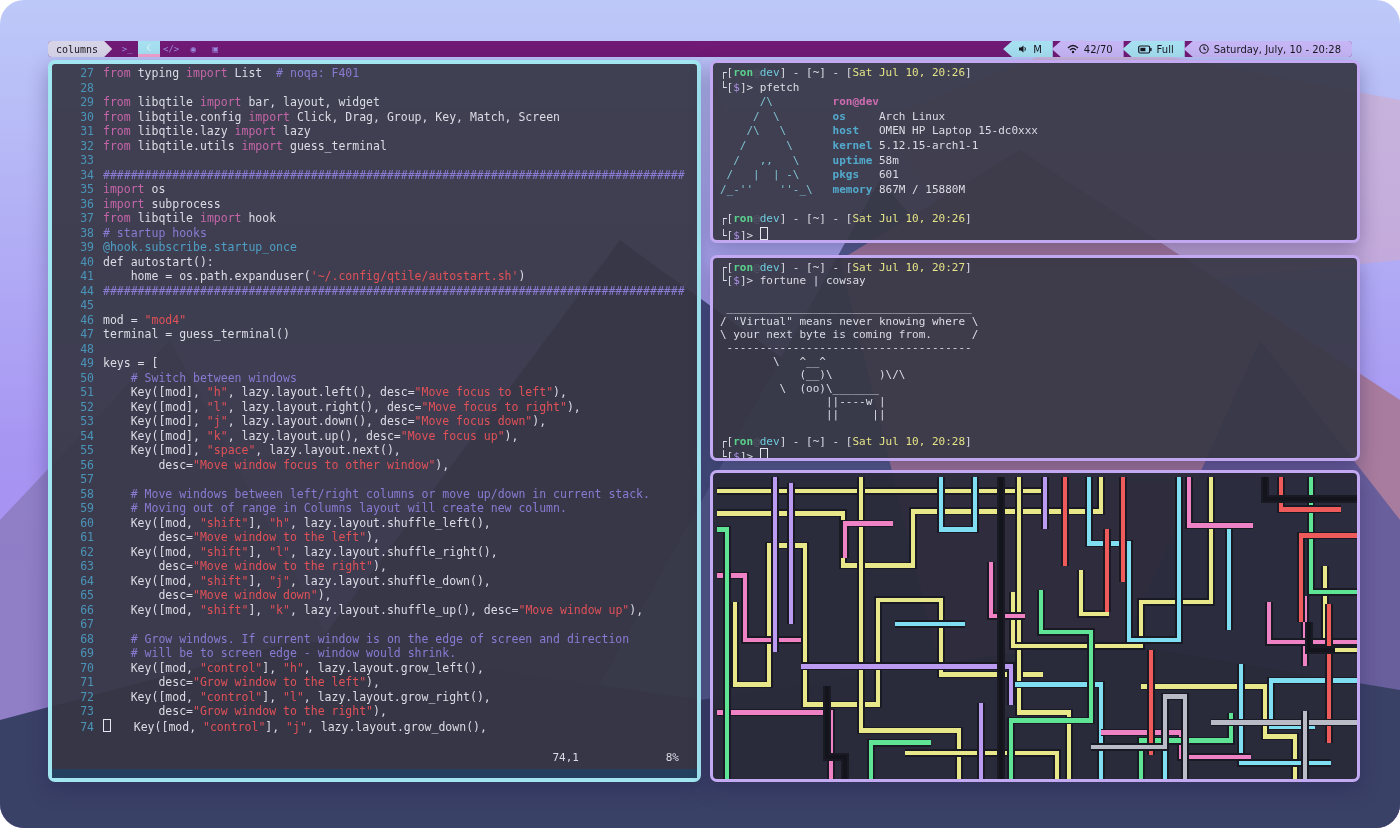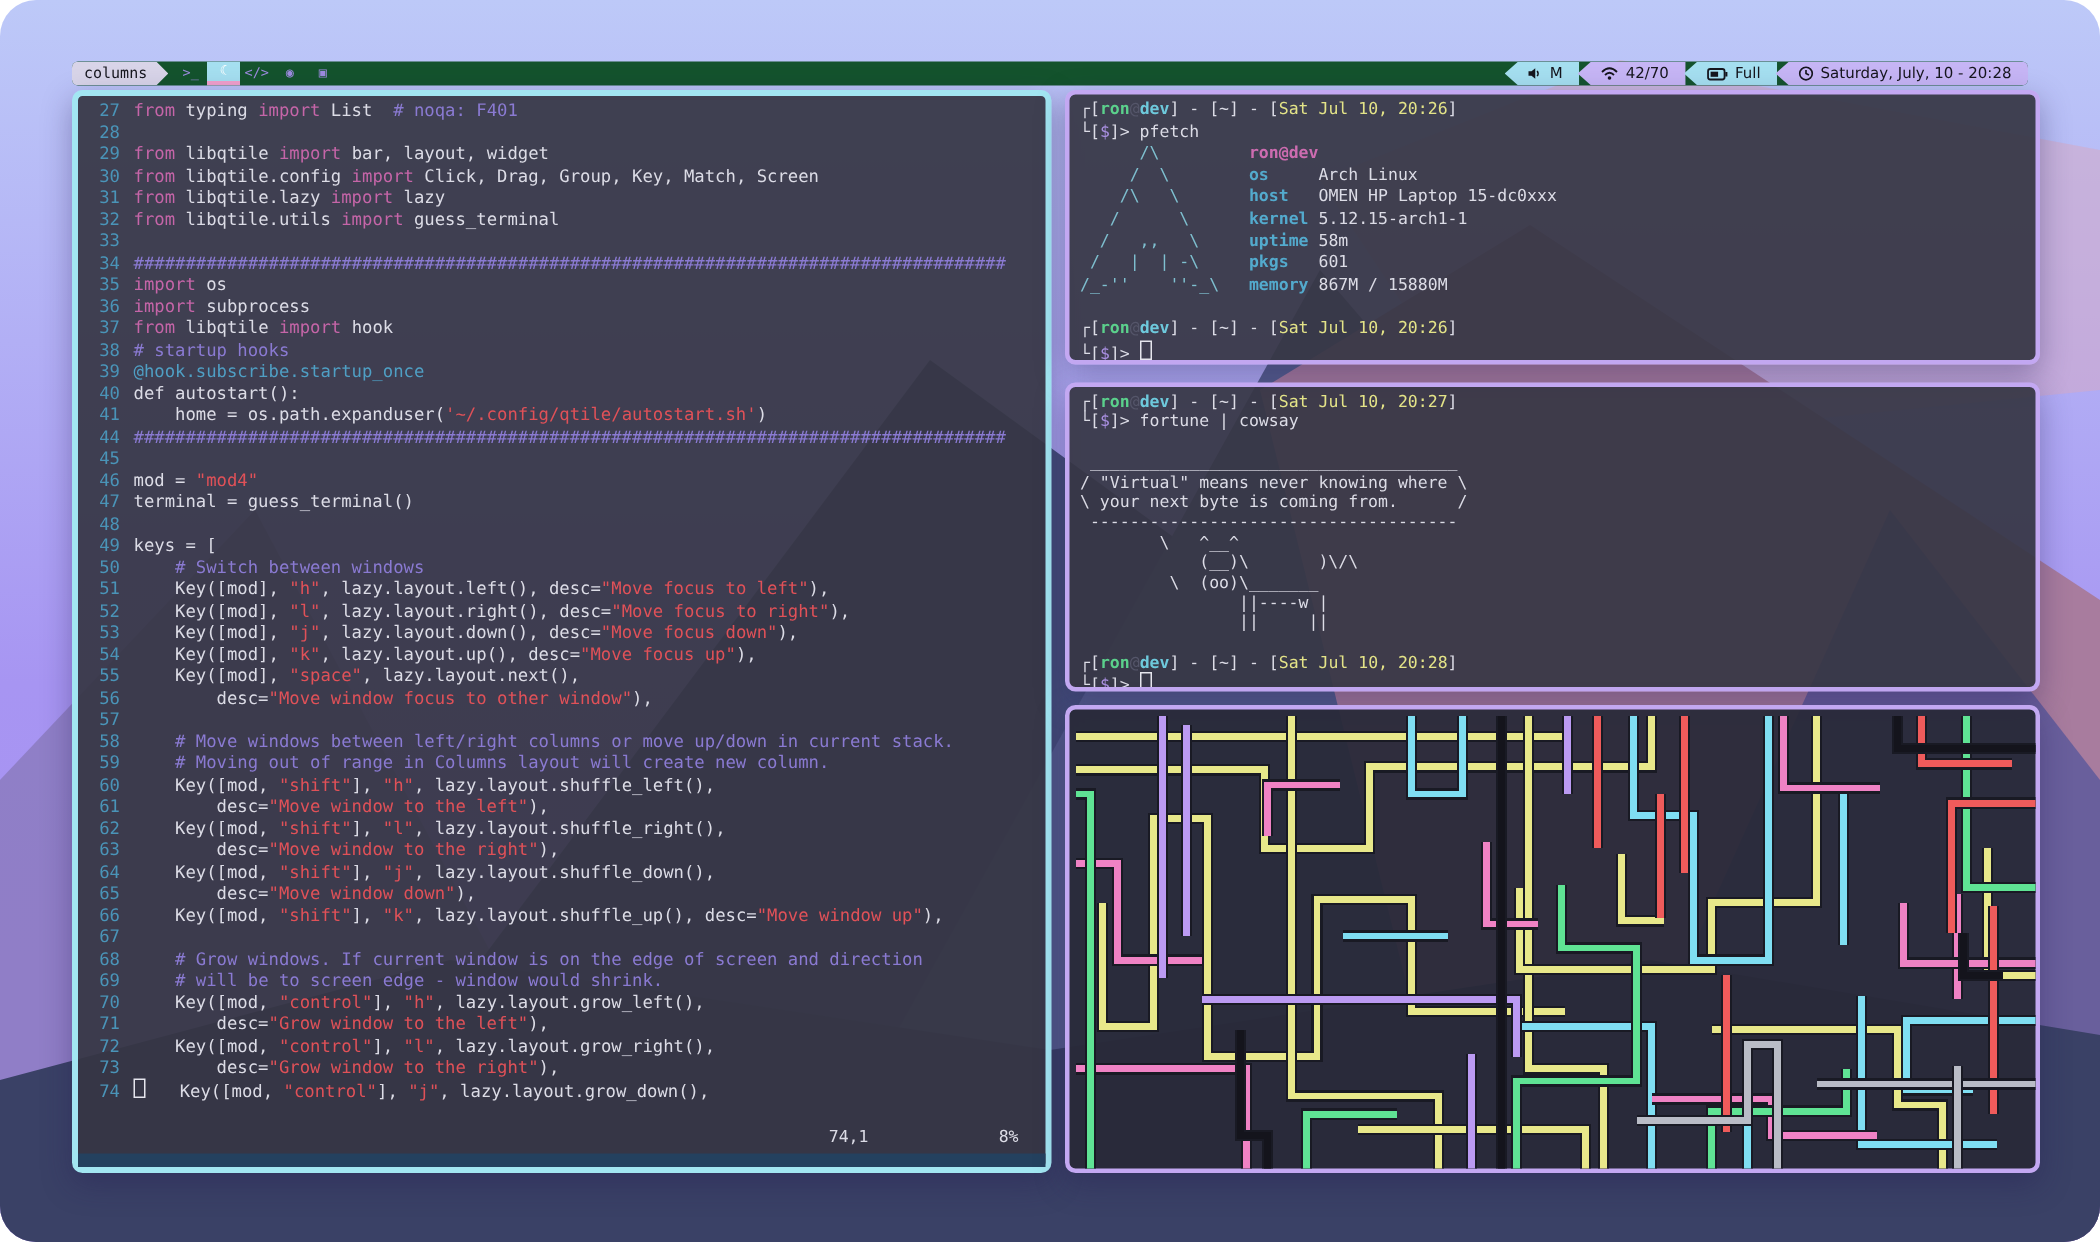--- a/index.html
+++ b/index.html
@@ -1,20 +1,20 @@
 <!DOCTYPE html>
 <html><head>
 <meta charset="utf-8">
 <style>
   html,body{margin:0;padding:0;background:#fff;width:1400px;height:828px;}
   .screen{position:absolute;left:0;top:0;width:1400px;height:828px;border-radius:24px;overflow:hidden;
           font-family:"DejaVu Sans",sans-serif;}
   .wallpaper{position:absolute;inset:0;}
   
-  .bar{position:absolute;left:48px;top:41px;width:1304px;height:16px;background:#14532d;border-radius:4px;
+  .bar{position:absolute;left:48px;top:41px;width:1304px;height:16px;background:#701a75;border-radius:4px;
        overflow:hidden;display:flex;justify-content:space-between;align-items:stretch;font-size:10px;}
   .bar-left,.bar-right{display:flex;align-items:stretch;}
   .seg-layout{background:#d8d4e8;color:#16161e;display:flex;align-items:center;padding:0 14px 0 8px;
        font-family:"DejaVu Sans Mono",monospace;clip-path:polygon(0 0,calc(100% - 8px) 0,100% 50%,calc(100% - 8px) 100%,0 100%);}
   .groups{display:flex;align-items:stretch;margin-left:4px;}
   .group{width:22px;display:flex;align-items:center;justify-content:center;color:#9d8be0;
        font-family:"DejaVu Sans Mono",monospace;font-size:9px;}
   .group.active{background:#a5dff0;color:#fff;border-bottom:3px solid #f2a0cc;}
   .pseg{display:flex;align-items:center;gap:5px;padding:0 11px 0 15px;color:#16161e;
         clip-path:polygon(9px 0,100% 0,100% 100%,9px 100%,0 50%);margin-left:-1px;}
@@ -22,25 +22,25 @@
   .pseg svg{display:block;}
   
   .win{position:absolute;border-radius:7px;box-shadow:0 7px 20px rgba(35,25,80,.35);box-sizing:border-box;}
   .win-editor{left:48px;top:60px;width:653px;height:722px;border:4px solid #a2e6f2;background:rgba(54,54,68,.93);}
   .win-purple{border:3px solid #c3a8f2;background:rgba(54,54,68,.93);}
   .win-pfetch{left:710px;top:60px;width:650px;height:183px;}
   .win-cowsay{left:710px;top:255px;width:650px;height:206px;}
   .win-pipes{left:710px;top:470px;width:650px;height:312px;background:rgba(40,41,56,.95);}
   
   .ebody{position:absolute;inset:0;overflow:hidden;font-family:"DejaVu Sans Mono",monospace;
-         font-size:11.5px;padding:2px 0 0 4px;}
+         font-size:11.5px;padding:2px 0 0 18px;}
   .cl{white-space:pre;line-height:14.5px;height:14.5px;}
   .ln{display:inline-block;width:24px;text-align:right;margin-right:9px;color:#4a94b8;}
   .ck-k{color:#c565a8;} .ck-w{color:#dcdce6;} .ck-c{color:#8a7ad2;} .ck-s{color:#e05158;}
-  .ck-d{color:#4f9fc4;} .ck-g{color:#5bd08c;font-weight:bold;} .ck-cy{color:#6ec9dc;font-weight:bold;}
+  .ck-d{color:#4f9fc4;} .ck-g{color:#5bd08c;font-weight:bold;} .ck-cy{color:#6ec9dc;font-weight:normal;}
   .ck-y{color:#e3e388;font-weight:normal;} .ck-v{color:#a98fe0;} .ck-dk{color:#55566a;}
   .ck-pk{color:#cd6cb0;font-weight:bold;} .ck-cb{color:#53aacd;font-weight:bold;} .ck-l{color:#7fc0d0;}
   .vcur{display:inline-block;width:6px;height:11px;border:1.4px solid #e6e6ee;margin-right:2px;vertical-align:-1px;}
   .statusline{position:absolute;bottom:12px;left:0;right:0;height:15px;font-family:"DejaVu Sans Mono",monospace;
          font-size:11px;color:#dcdce6;padding-left:20px;}
   .ruler{position:absolute;right:118px;} .pct{position:absolute;right:18px;}
   .editor-bottombar{position:absolute;bottom:0;left:0;right:0;height:9px;background:#24415f;}
   
   .tbody{position:absolute;inset:0;overflow:hidden;font-family:"DejaVu Sans Mono",monospace;
          font-size:11px;padding:3px 0 0 7px;}

